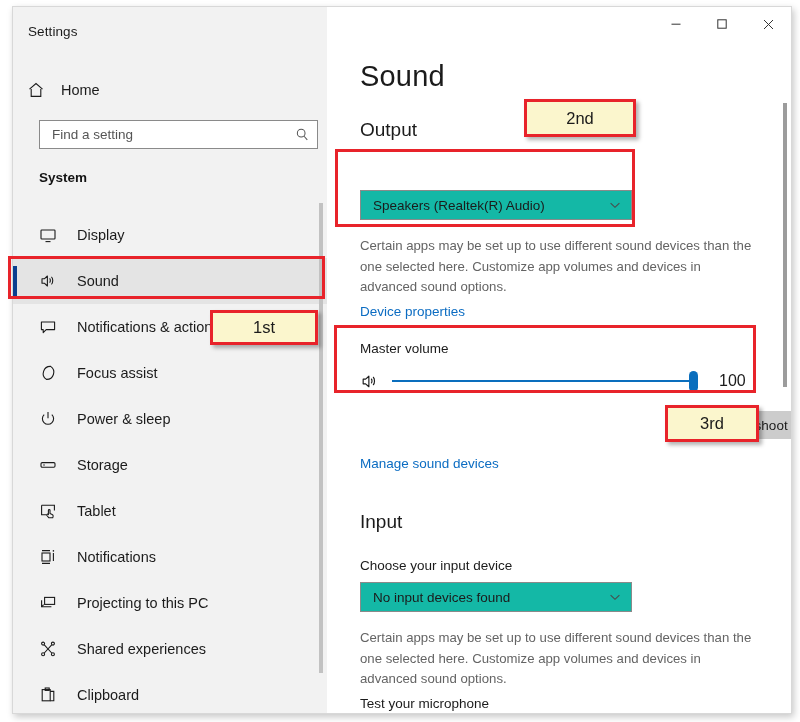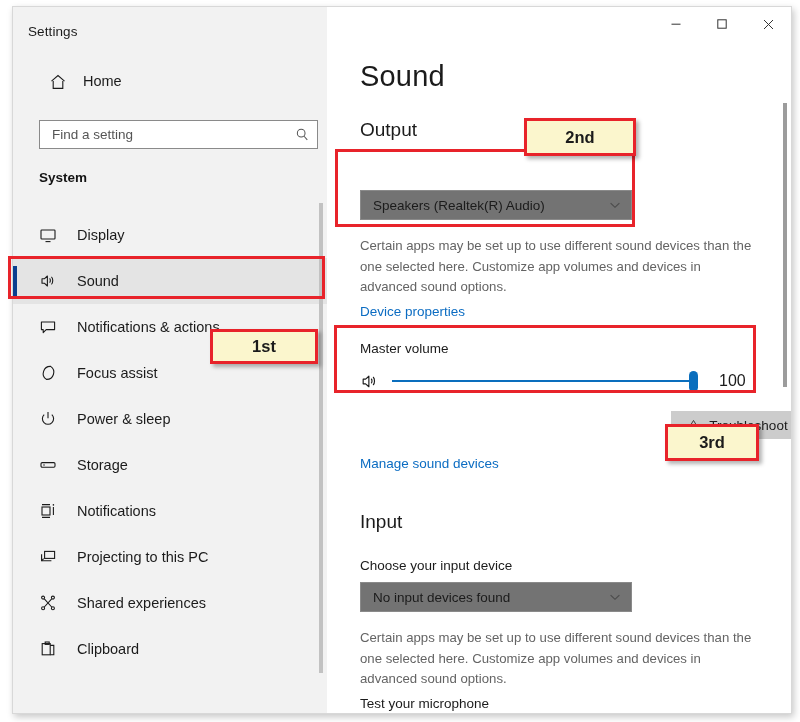--- a/index.html
+++ b/index.html
@@ -44,26 +44,26 @@
   .app-title {
     position: absolute;
     left: 15px;
     top: 17px;
     font-size: 13.5px;
     color: #1b1b1b;
     letter-spacing: .1px;
   }
   .home-row {
     position: absolute;
-    left: 22px;
+    left: 0;
     top: 66px;
     width: 300px;
     height: 34px;
     display: flex;
-    align-items: flex-start;
+    align-items: center;
     padding-left: 14px;
     box-sizing: border-box;
   }
   .home-row .ico { width: 30px; display:flex; align-items:center; }
   .home-row .lbl {
     font-size: 14.5px;
     color: #1b1b1b;
     margin-left: 4px;
   }
   .search-wrap {
@@ -205,21 +205,21 @@
   }
   .lbl-output-device { top: 159px; }
   .lbl-input-device  { top: 551px; }
   .lbl-master-volume { top: 334px; }
 
   .combo {
     position: absolute;
     left: 33px;
     width: 272px;
     height: 30px;
-    background: #737373;
+    background: #14b8a6;
     border: 1px solid #8a8a8a;
     box-sizing: border-box;
     display: flex;
     align-items: center;
     justify-content: space-between;
     padding: 0 9px 0 12px;
   }
   .combo .val {
     font-size: 13.5px;
     color: #1b1b1b;
@@ -343,24 +343,23 @@
   }
   .anno-badge {
     position: absolute;
     border: 3px solid #e8232a;
     background: #fbf6cd;
     box-sizing: border-box;
     display: flex;
     align-items: center;
     justify-content: center;
     font-size: 16.5px;
-    font-weight: bold;
+    font-weight: normal;
     color: #1b1b1b;
     box-shadow: 3px 3px 4px rgba(0,0,0,0.30);
-    margin-top: 19px;
   }
 </style>
 </head>
 <body>
 
 <div id="screen">
 
   <div class="window">
 
     <div class="sidebar">
@@ -443,20 +442,30 @@
         <div class="nav-item">
           <span class="ico">
             <svg width="18" height="18" viewBox="0 0 18 18" fill="none" stroke="#1b1b1b" stroke-width="1.1">
               <rect x="2" y="6.6" width="14" height="4.6" rx="1.2"></rect>
               <path d="M4.2 9h1.6"></path>
             </svg>
           </span>
           <span class="lbl">Storage</span>
         </div>
 
+        <div class="nav-item">
+          <span class="ico">
+            <svg width="18" height="18" viewBox="0 0 18 18" fill="none" stroke="#1b1b1b" stroke-width="1.1">
+              <path d="M2.6 3.2h12.8v5.4"></path>
+              <path d="M2.6 3.2v9.6h5"></path>
+              <path d="M9.4 8.2c0-.8 1.6-.8 1.6 0v3.4l2.2.9c.9.4 1.1 1 .9 1.9l-.4 1.4H9.9l-2-2.3c-.5-.7.2-1.6 1-1.2l.5.3z" stroke-linejoin="round"></path>
+            </svg>
+          </span>
+          <span class="lbl">Tablet</span>
+        </div>
 
         <div class="nav-item">
           <span class="ico">
             <svg width="18" height="18" viewBox="0 0 18 18" fill="none" stroke="#1b1b1b" stroke-width="1.1">
               <rect x="3" y="5" width="8" height="8"></rect>
               <path d="M3 2.6h8M3 15.4h8"></path>
               <path d="M14.4 5v8"></path>
               <circle cx="14.4" cy="2.9" r=".8" fill="#1b1b1b" stroke="none"></circle>
             </svg>
           </span>

